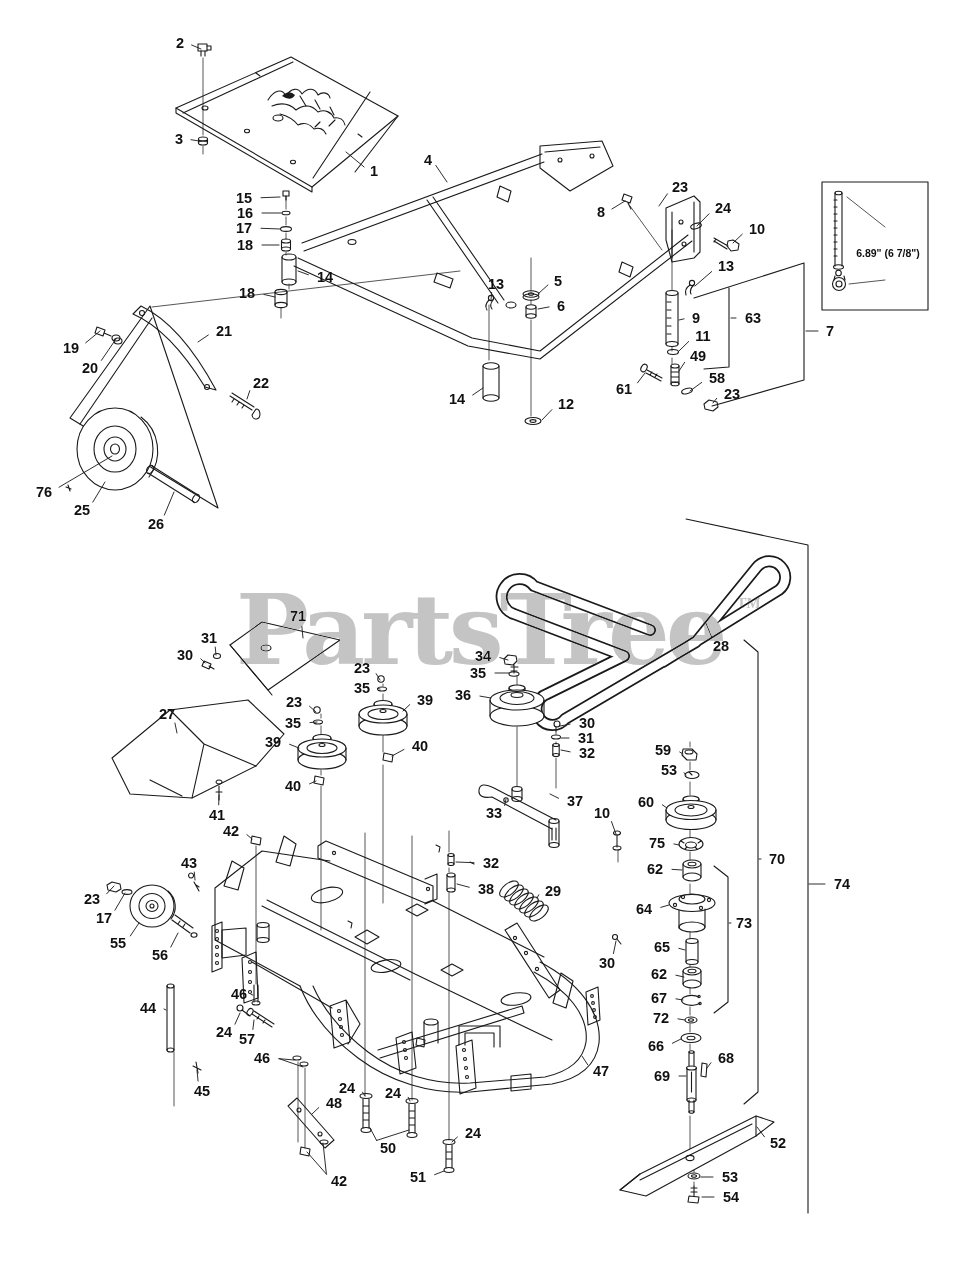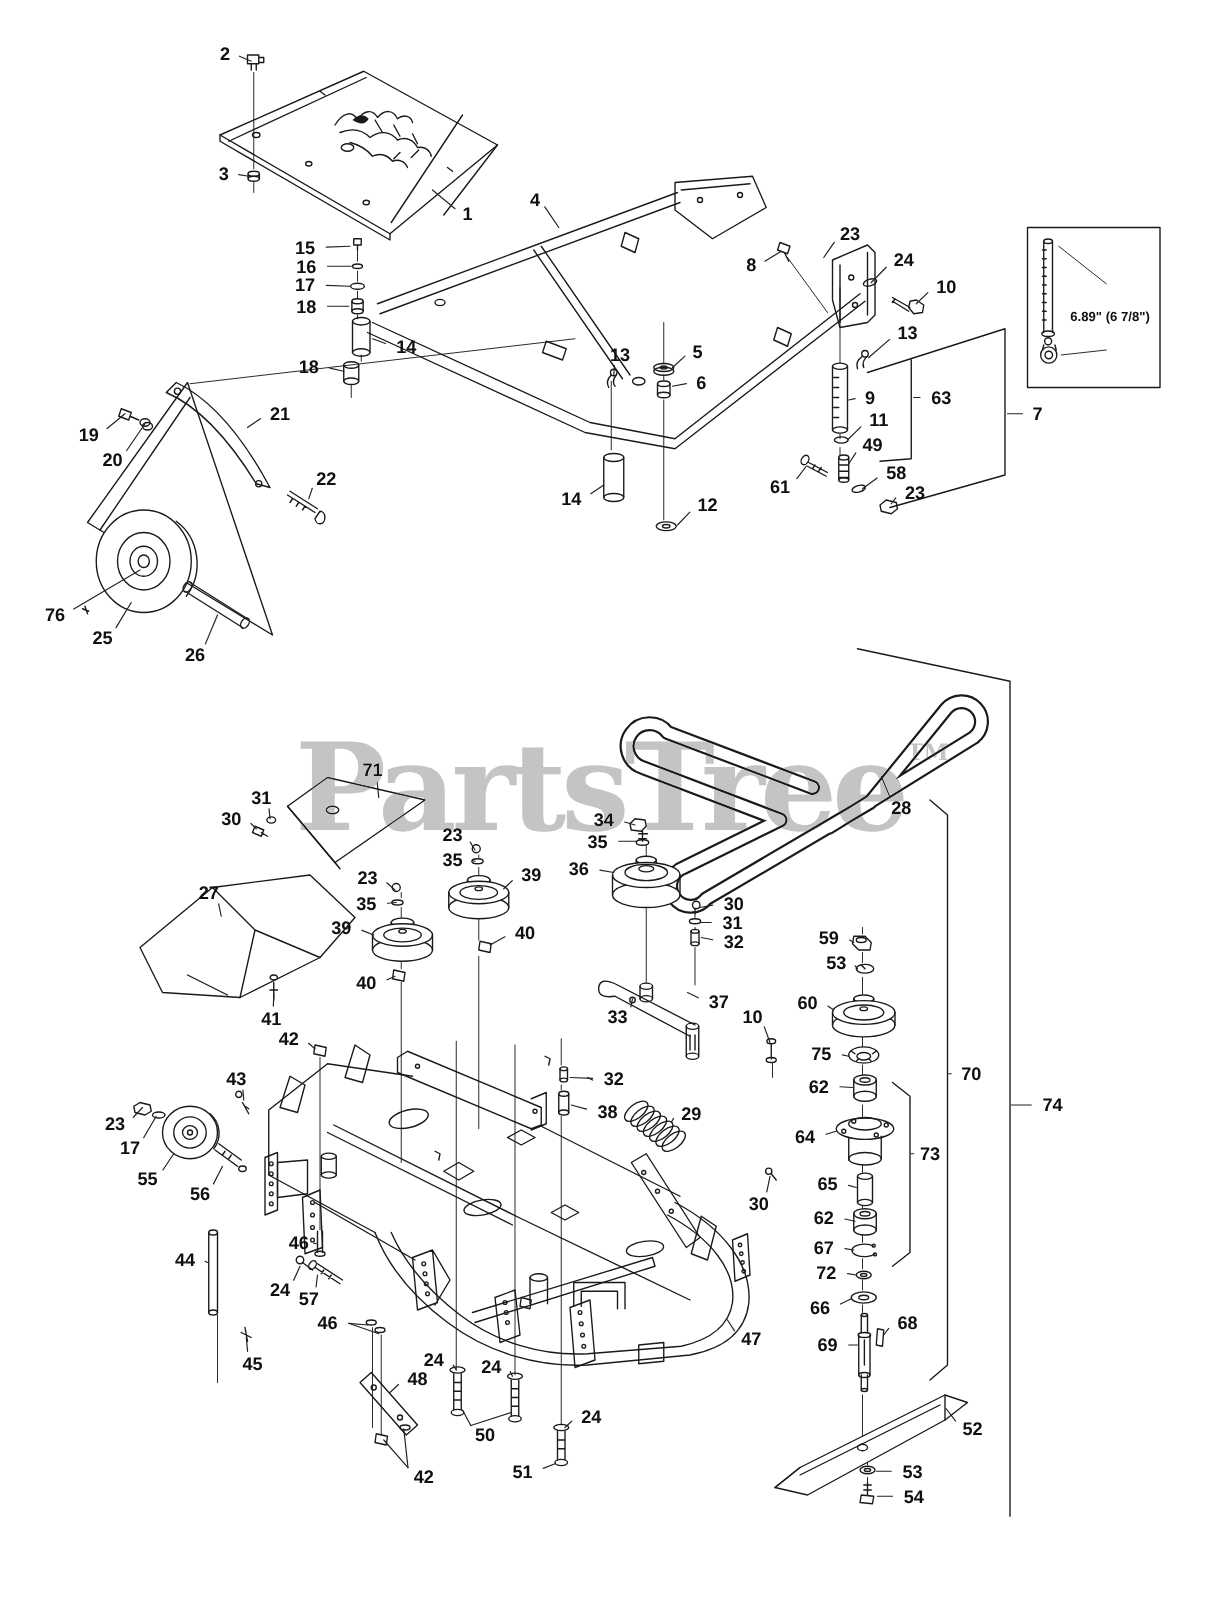--- a/index.html
+++ b/index.html
@@ -2,21 +2,21 @@
 <html><head>
 <meta charset="utf-8">
 <style>
   html,body{margin:0;padding:0;background:#fff;}
   .stage{position:relative;width:967px;height:1280px;background:#ffffff;overflow:hidden;
          font-family:"Liberation Sans",sans-serif;}
   .watermark{position:absolute;left:236px;top:582px;z-index:6;
      font-family:"DejaVu Serif",serif;font-weight:bold;font-size:97px;line-height:1;
      letter-spacing:-4px;color:#c4c4c4;white-space:nowrap;pointer-events:none;
      mix-blend-mode:darken;}
-  .watermark sup{font-size:18px;letter-spacing:0;vertical-align:56px;margin-left:2px;}
+  .watermark sup{font-size:15px;letter-spacing:0;vertical-align:56px;margin-left:13px;font-family:Liberation Serif, serif;}
   svg.art{position:absolute;left:0;top:0;z-index:2;}
   svg.art path,svg.art line,svg.art ellipse,svg.art circle,svg.art rect,
   svg.art polyline,svg.art polygon{fill:none;stroke:#1a1a1a;stroke-width:1.1;
      stroke-linecap:round;stroke-linejoin:round;}
   svg.art .thin{stroke-width:0.8;stroke:#2b2b2b;}
   svg.art .wf{fill:#ffffff;}
   svg.art .blob{fill:#1a1a1a;stroke:none;}
   svg.art .beltO{stroke-width:12;}
   svg.art .beltI{stroke:#ffffff;stroke-width:8.5;}
   svg.art text.callout{font-family:"Liberation Sans",sans-serif;font-weight:bold;

